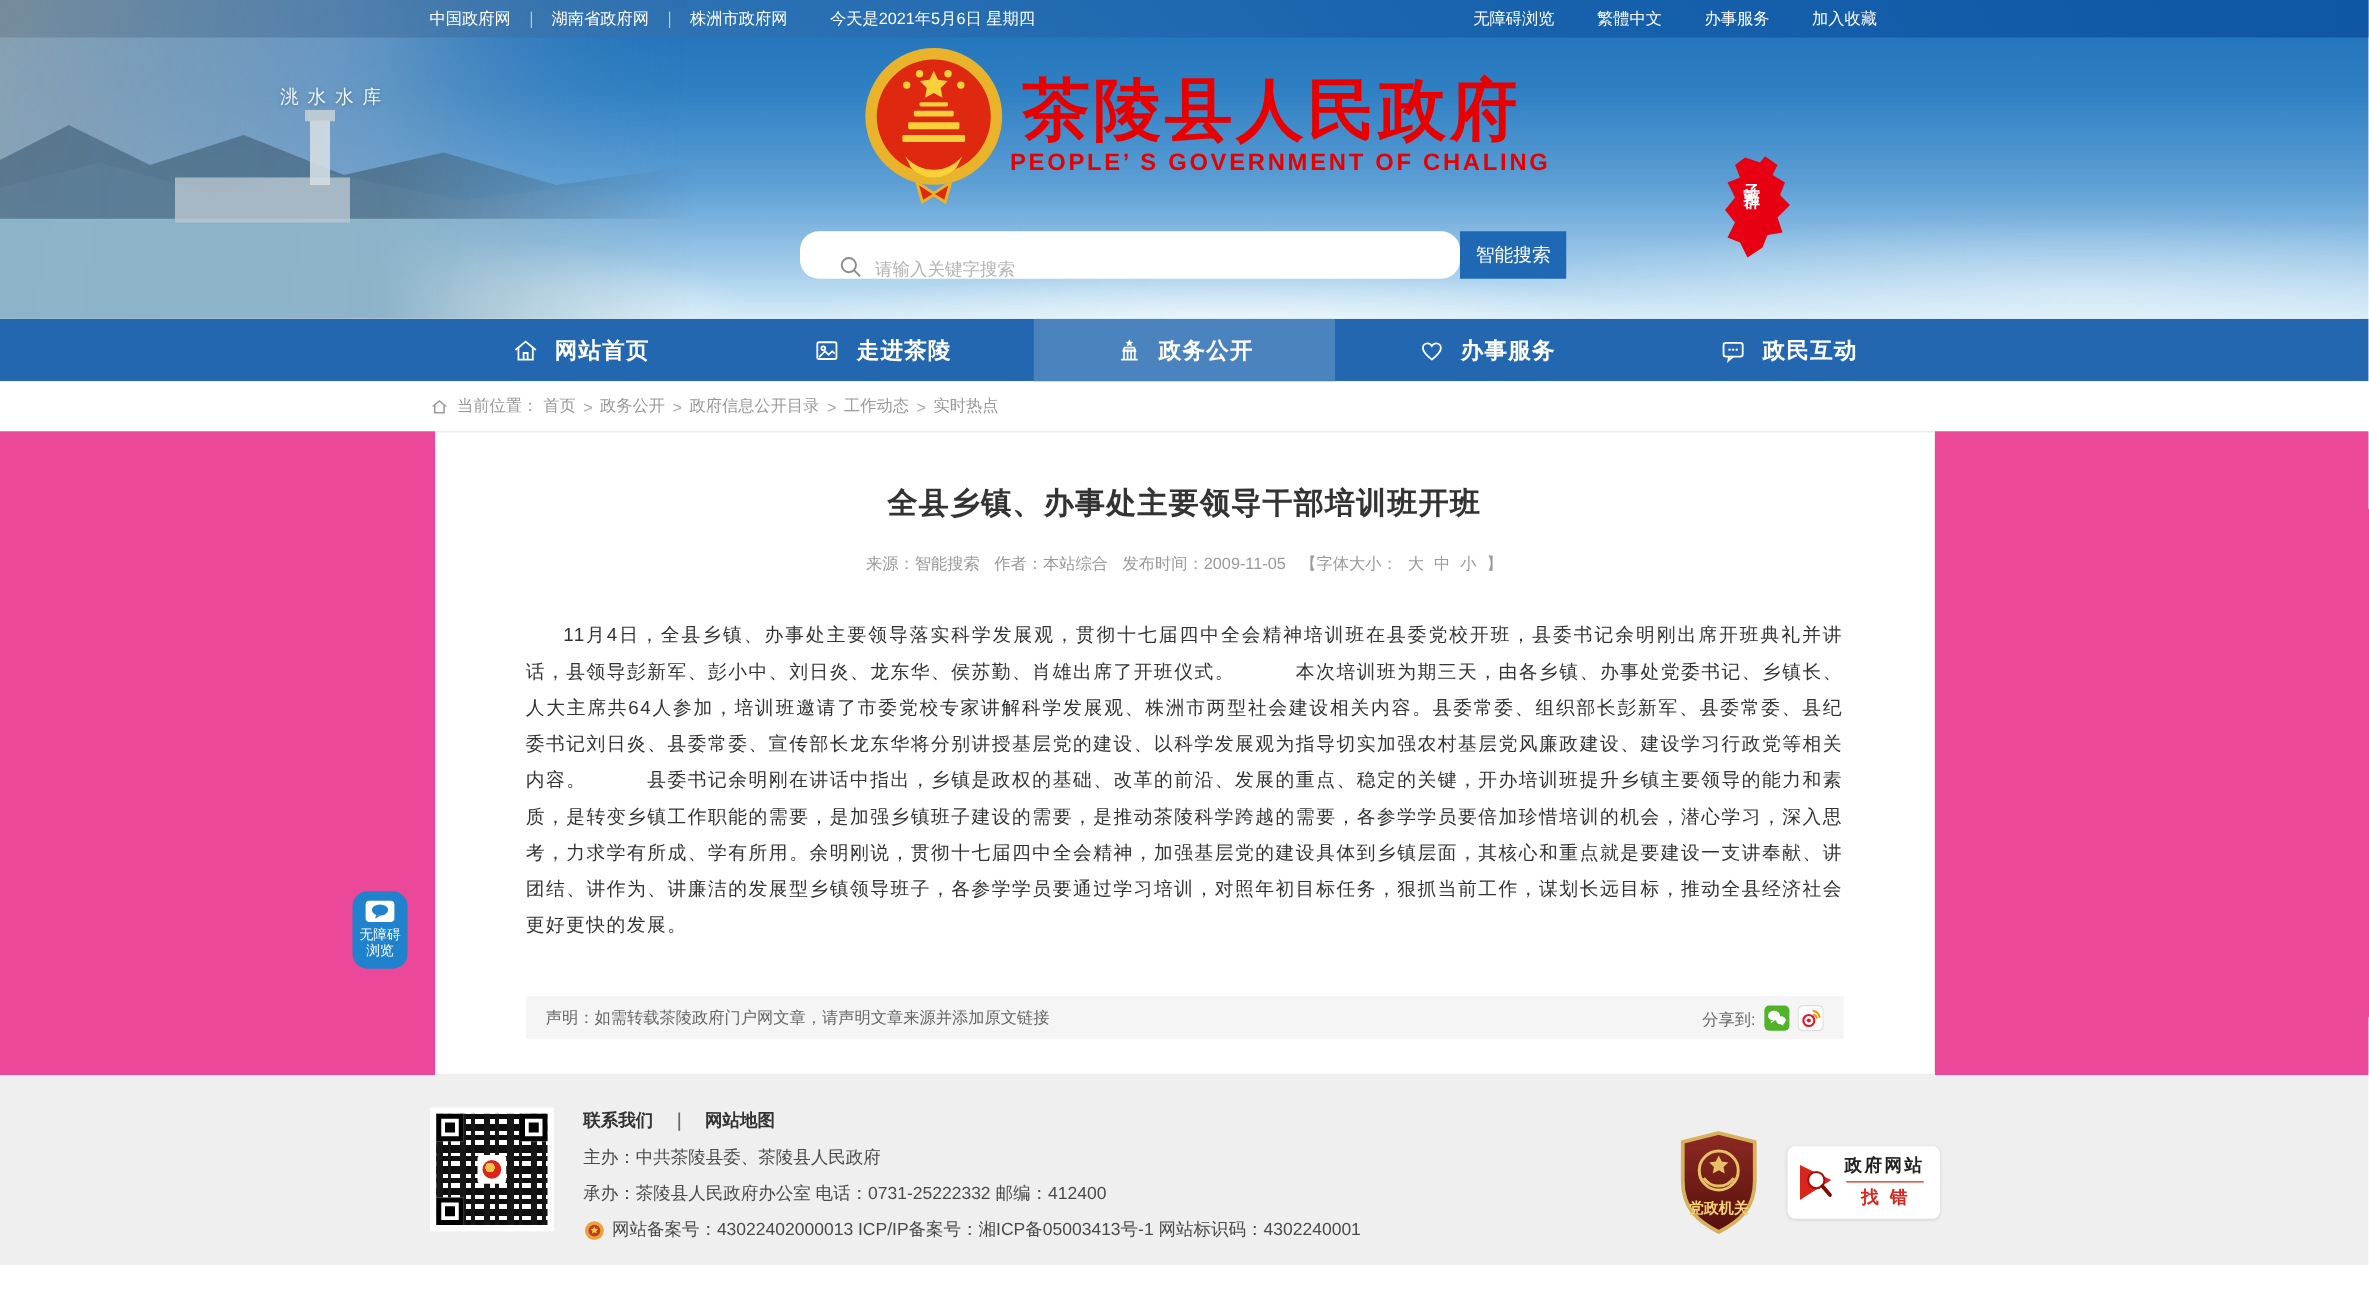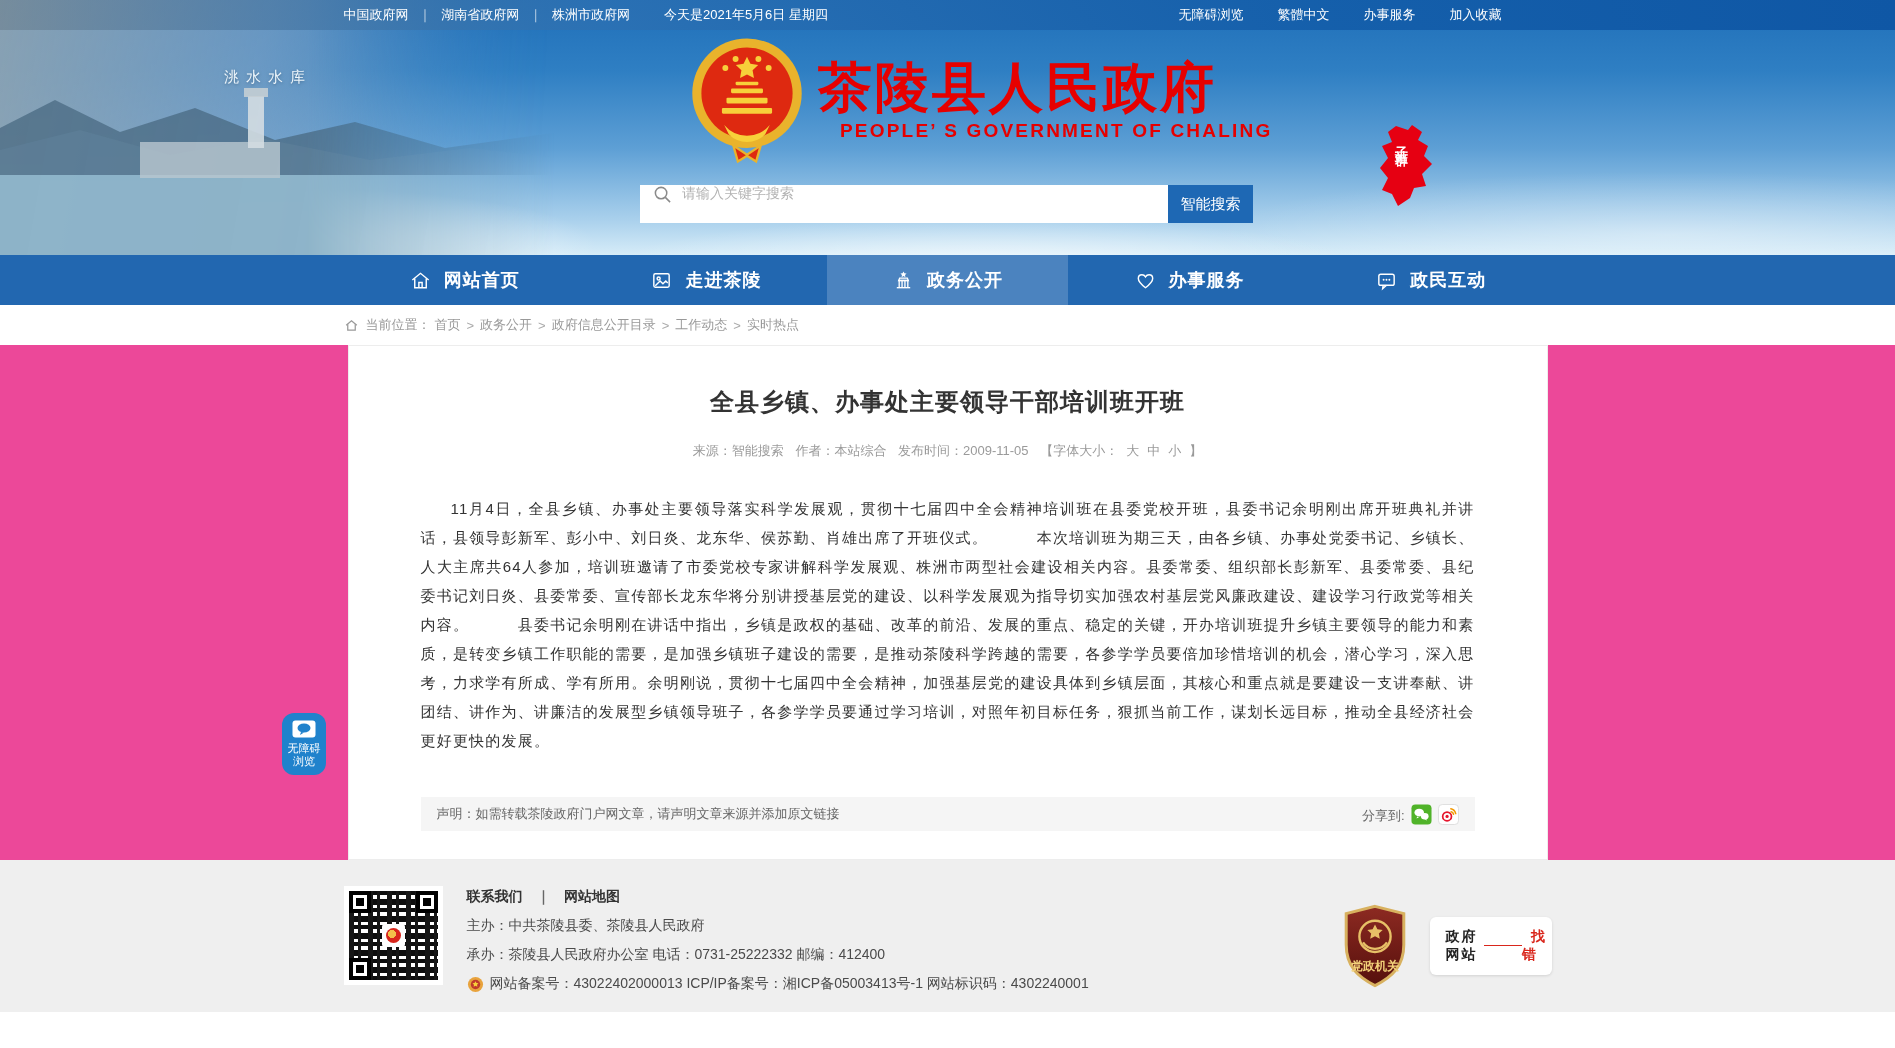--- a/index.html
+++ b/index.html
@@ -25,24 +25,24 @@
     background:linear-gradient(90deg, rgba(104,124,139,.55) 0%, rgba(44,112,178,.8) 32%, rgba(20,94,170,.95) 70%, #0f57a5 100%);
     color:#fff; font-size:13px; }
   .topbar-inner { width:1208px; margin:0 auto; height:30px; display:flex; align-items:center; }
   .topbar a { color:#fff; text-decoration:none; cursor:pointer; }
   .tb-sep { margin:0 10px; opacity:.75; }
   .tb-date { margin-left:34px; }
   .tb-right { margin-left:auto; display:flex; gap:34px; padding-right:50px; }
 
   .emblem { position:absolute; left:690px; top:36px; }
   .brand-name { position:absolute; left:818px; top:52px; font-size:54px; font-weight:bold; color:#e60000; letter-spacing:3px; }
-  .brand-en { position:absolute; left:840px; top:120px; font-size:19px; font-weight:bold; color:#e60000; letter-spacing:2.2px; }
+  .brand-en { position:absolute; left:808px; top:120px; font-size:19px; font-weight:bold; color:#e60000; letter-spacing:2.2px; }
 
   .search { position:absolute; left:640px; top:185px; width:613px; height:38px; display:flex; }
-  .search-box { flex:1; background:#fff; display:flex; align-items:flex-start; padding-left:13px; }
+  .search-box { flex:1; background:#fff; display:flex; align-items:flex-end; padding-left:31px;border-radius:15px; }
   .search-box svg { flex:none; }
   .search-box input { border:none; outline:none; flex:1; margin-left:10px; font-size:14px; color:#333; font-family:inherit; background:transparent; }
   .search-box input::placeholder { color:#b3b3b3; }
   .search-btn { width:85px; border:none; background:#1e68b4; color:#fff; font-size:15px; cursor:pointer; font-family:inherit; }
 
   .substation { position:absolute; left:1378px; top:124px; width:58px; height:84px; cursor:pointer; }
   .substation .vtext { position:absolute; left:14px; top:12px; writing-mode:vertical-rl; color:#fff; font-size:13px; letter-spacing:4px; font-weight:bold; }
 
   
   .nav { height:50px; background:#2267b0; }
@@ -92,21 +92,21 @@
 
   .footer-text { margin-left:24px; font-size:14px; color:#4a4a4a; }
   .f-links { font-weight:bold; color:#333; margin-top:2px; }
   .f-links a { color:#333; text-decoration:none; cursor:pointer; }
   .f-sep { margin:0 10px; color:#666; }
   .f-line { margin-top:11px; }
   .f-filing { margin-top:11px; display:flex; align-items:center; gap:6px; }
 
   .footer-badges { margin-left:auto; display:flex; align-items:center; gap:18px; margin-top:12px; }
   .err-card { width:122px; height:58px; background:#fff; border-radius:6px; box-shadow:0 1px 3px rgba(0,0,0,.12); display:flex; align-items:center; padding:6px 9px; gap:7px; cursor:pointer; }
-  .err-right { display:flex; align-items:center; }
+  .err-right { display:flex; flex-direction:column; align-items:center; }
   .err-t1 { font-size:14px; color:#222; letter-spacing:2px; font-weight:bold; }
   .err-div { width:62px; height:1px; background:#d9261c; margin:3px 0; }
   .err-t2 { font-size:14px; color:#d9261c; font-weight:bold; letter-spacing:9px; text-indent:9px; }
 </style>
 </head>
 <body>
 
 <div class="page">
 
   <header class="header">

